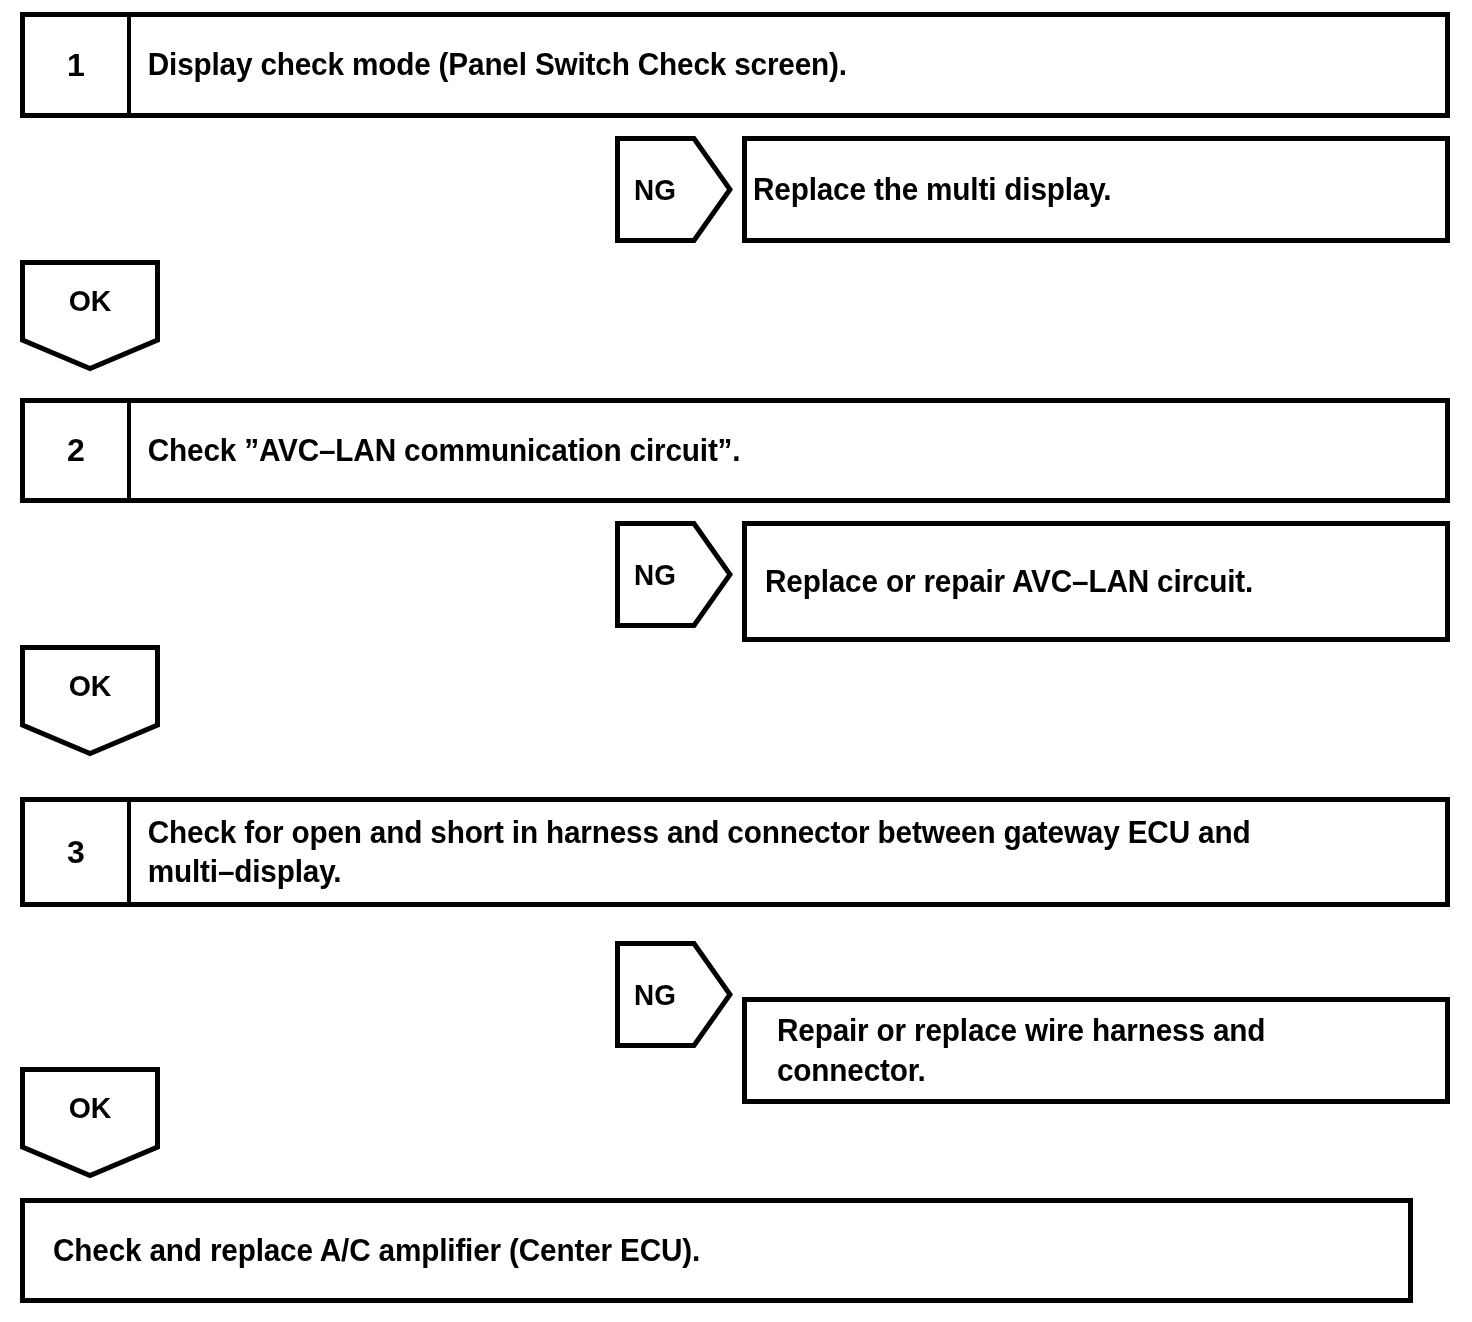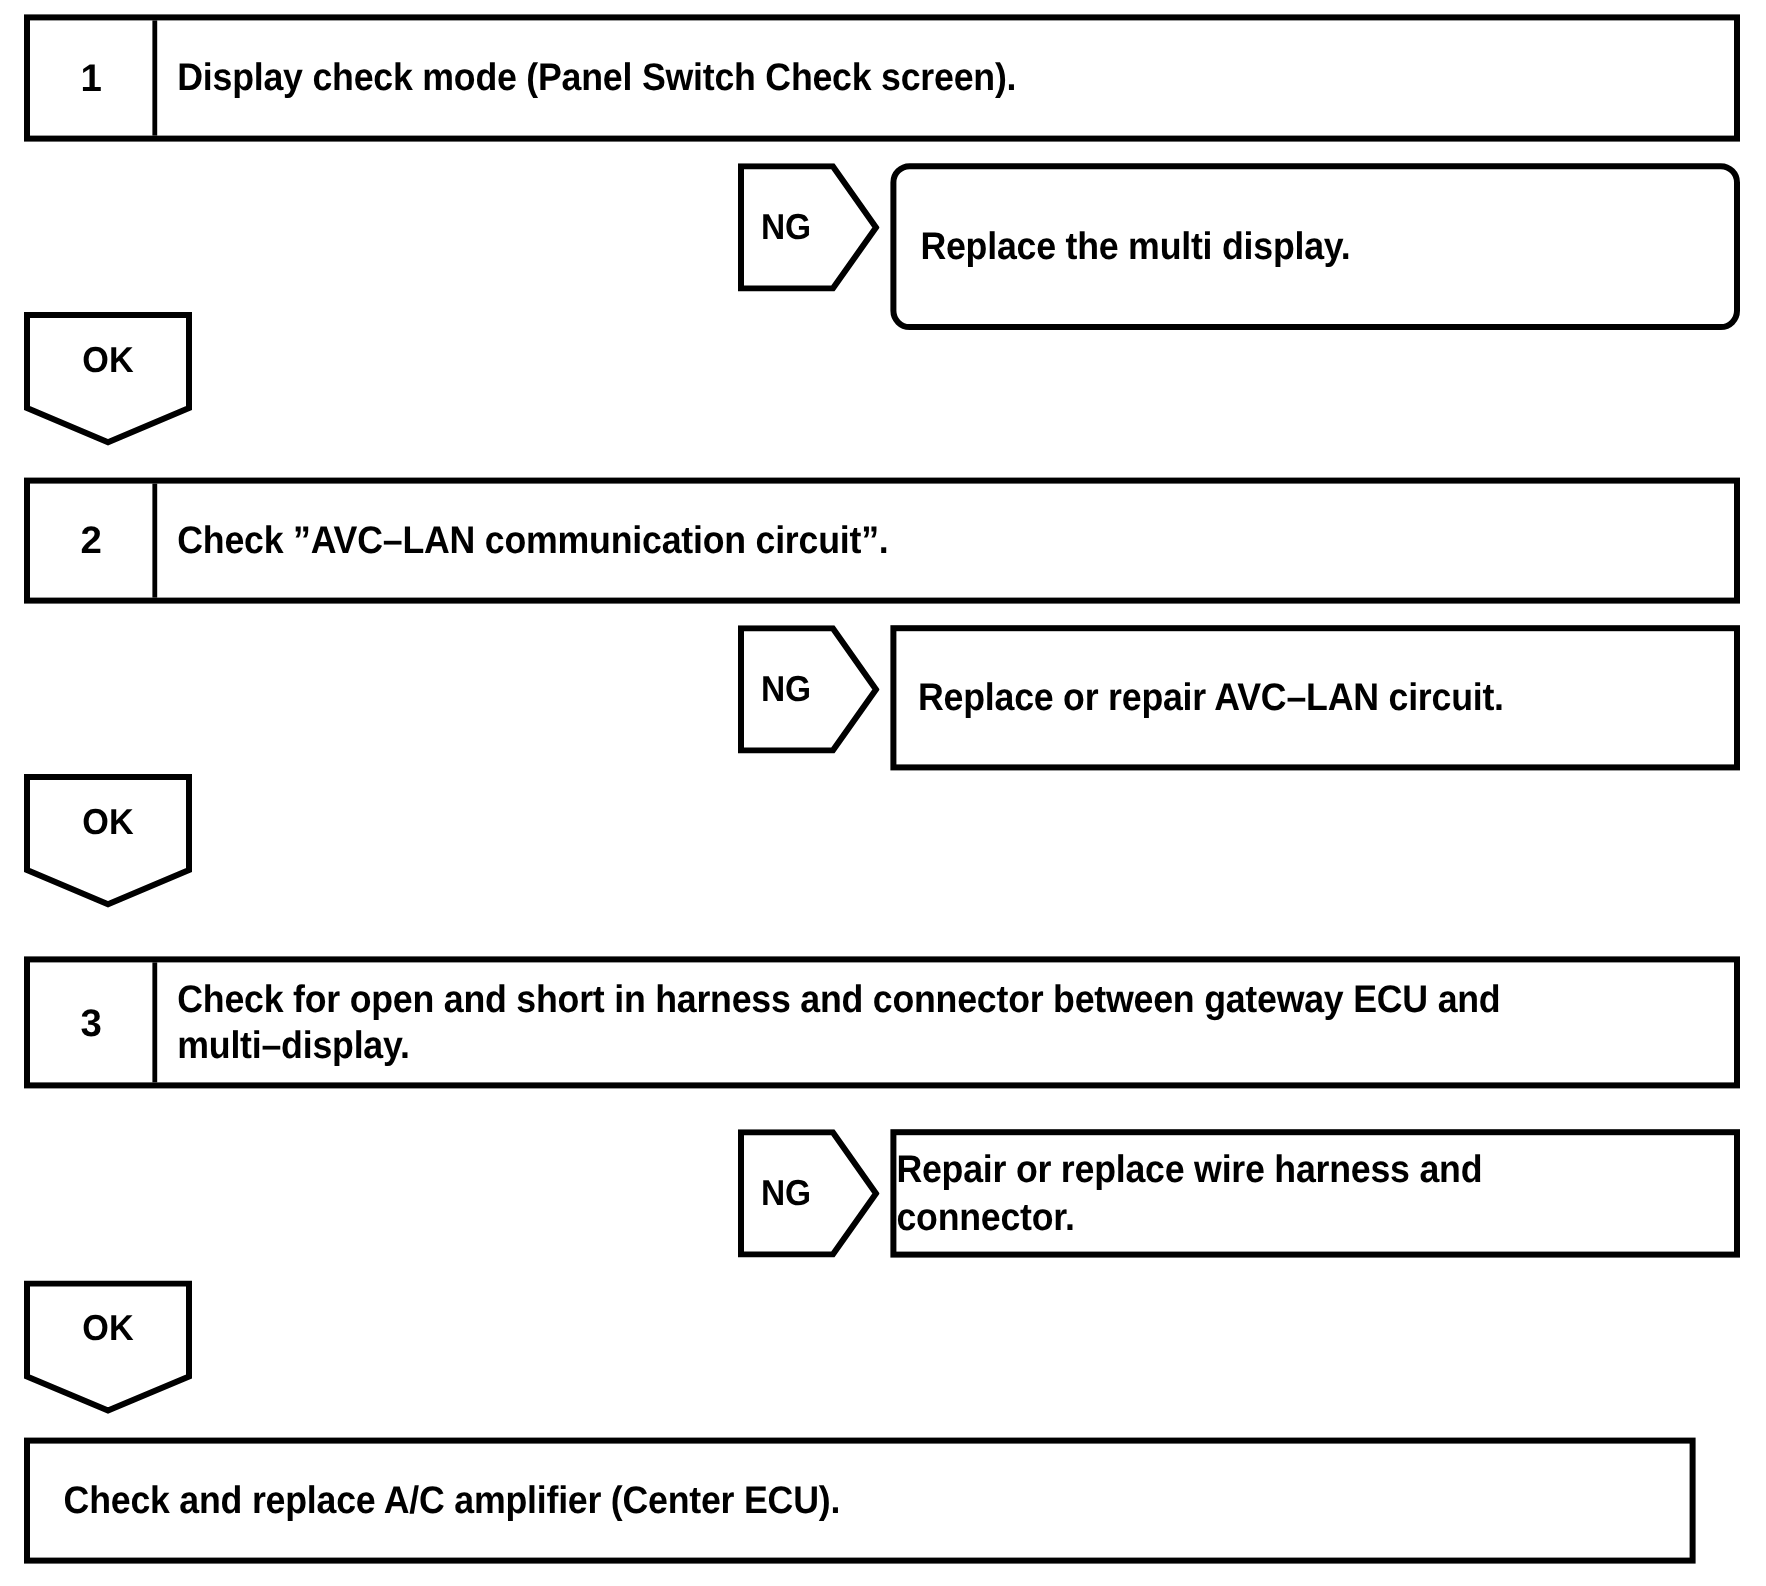--- a/index.html
+++ b/index.html
@@ -132,21 +132,21 @@
     <div class="step-num">1</div>
     <div class="step-text">Display check mode (Panel Switch Check screen).</div>
   </div>
 
   <div class="ng-flag" style="left:615px; top:136px;">
     <svg width="118" height="107" viewBox="0 0 118 107" aria-hidden="true">
       <polygon points="2.5,2.5 79,2.5 115,53.5 79,104.5 2.5,104.5" fill="#ffffff" stroke="#000000" stroke-width="5" stroke-linejoin="miter"></polygon>
     </svg>
     <div class="ng-label">NG</div>
   </div>
-  <div class="plain-box" style="left:742px; top:136px; width:708px; height:139px; padding-left:20px;border-radius:16px;">
+  <div class="plain-box" style="left:742px; top:136px; width:708px; height:107px; padding-left:6px;">
     <span>Replace the multi display.</span>
   </div>
 
   <div class="ok-flag" style="left:20px; top:260px;">
     <svg width="140" height="112" viewBox="0 0 140 112" aria-hidden="true">
       <polygon points="2.5,2.5 137.5,2.5 137.5,80 70,108.5 2.5,80" fill="#ffffff" stroke="#000000" stroke-width="5" stroke-linejoin="miter"></polygon>
     </svg>
     <div class="ok-label">OK</div>
   </div>
 
@@ -176,21 +176,21 @@
     <div class="step-num">3</div>
     <div class="step-text" style="align-items:center; padding-right:30px;">Check for open and short in harness and connector between gateway ECU and multi–display.</div>
   </div>
 
   <div class="ng-flag" style="left:615px; top:941px;">
     <svg width="118" height="107" viewBox="0 0 118 107" aria-hidden="true">
       <polygon points="2.5,2.5 79,2.5 115,53.5 79,104.5 2.5,104.5" fill="#ffffff" stroke="#000000" stroke-width="5" stroke-linejoin="miter"></polygon>
     </svg>
     <div class="ng-label">NG</div>
   </div>
-  <div class="plain-box" style="left:742px; top:941px; width:708px; height:107px; padding-left:0;">
+  <div class="plain-box" style="left:742px; top:997px; width:708px; height:107px; padding-left:30px;">
     <span>Repair or replace wire harness and connector.</span>
   </div>
 
   <div class="ok-flag" style="left:20px; top:1067px;">
     <svg width="140" height="112" viewBox="0 0 140 112" aria-hidden="true">
       <polygon points="2.5,2.5 137.5,2.5 137.5,80 70,108.5 2.5,80" fill="#ffffff" stroke="#000000" stroke-width="5" stroke-linejoin="miter"></polygon>
     </svg>
     <div class="ok-label">OK</div>
   </div>
 

